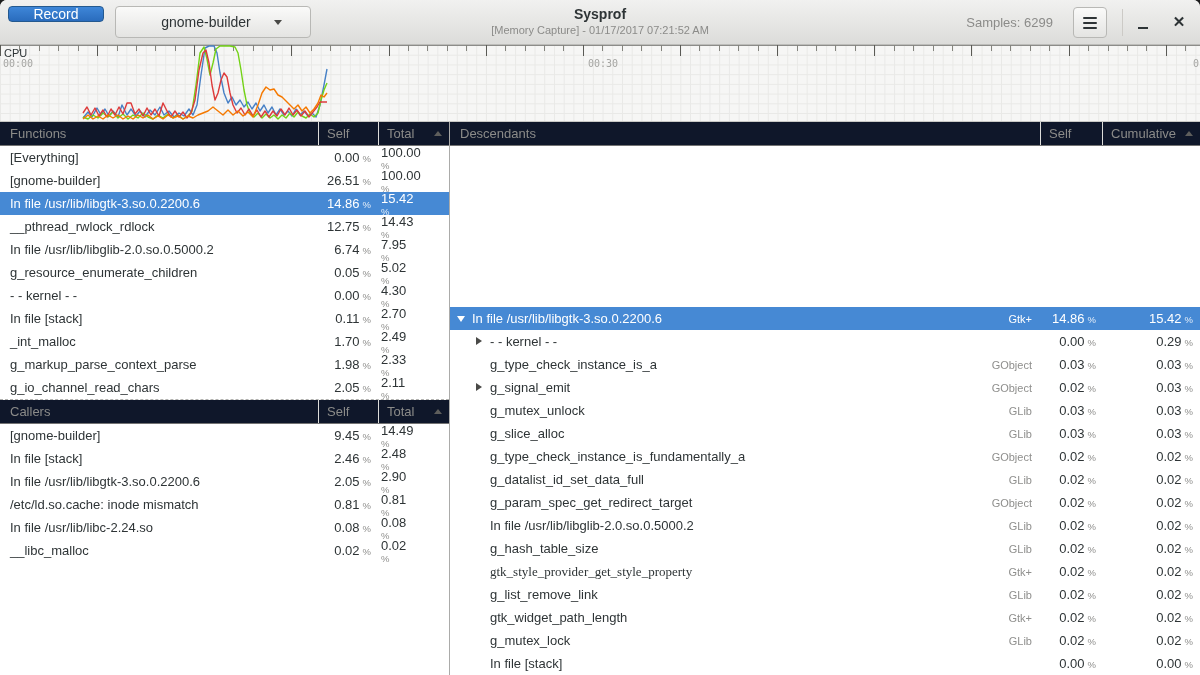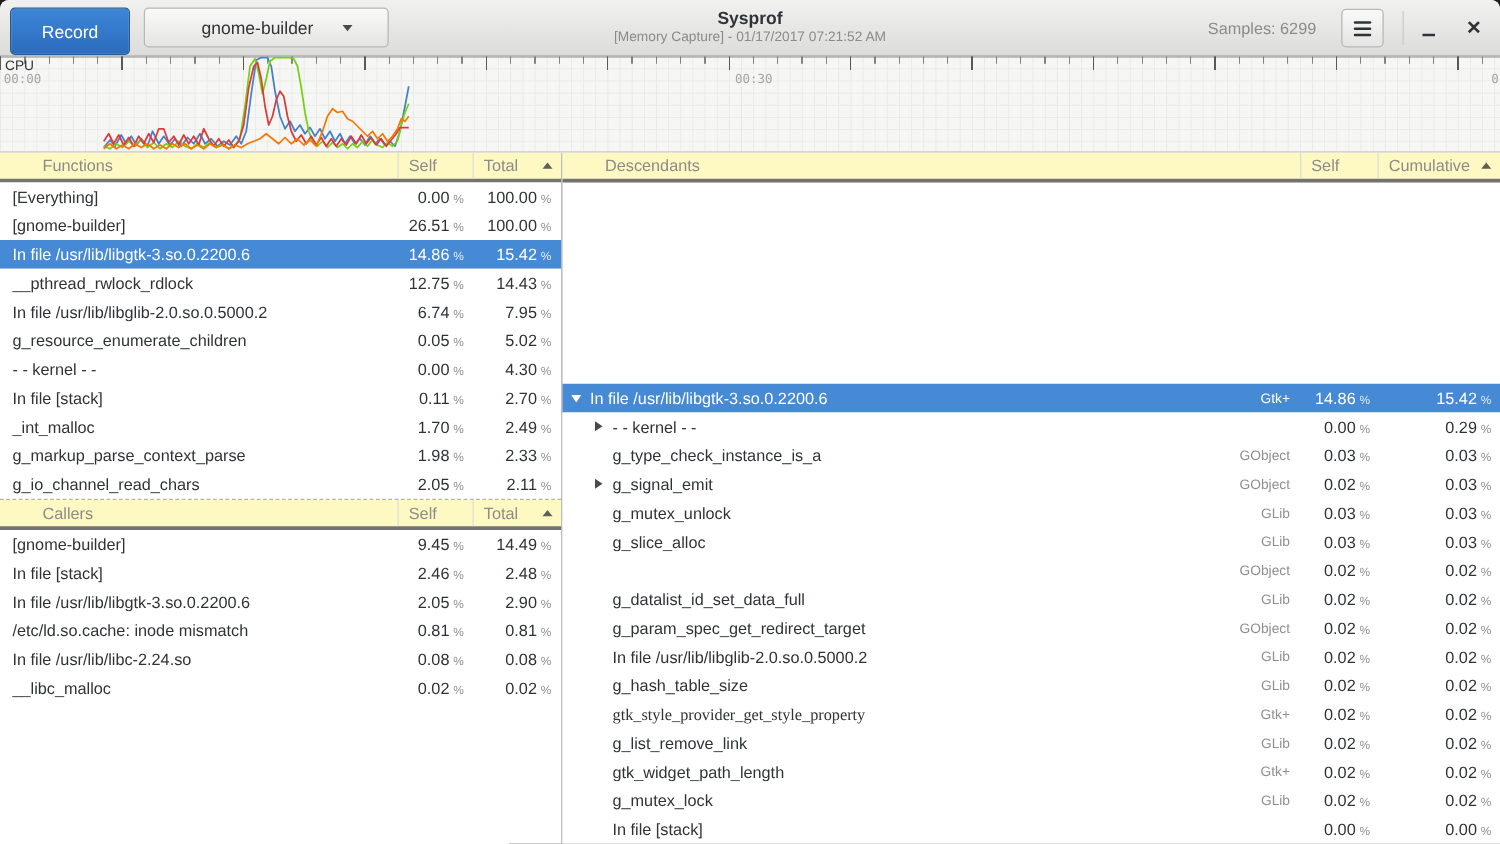--- a/index.html
+++ b/index.html
@@ -15,21 +15,21 @@
     background:linear-gradient(#f1f1f0,#dcdcda);
     border-bottom:1px solid #bcbcb9;
   }
   .btn{
     border-radius:4px;border:1px solid #b8b8b5;
     background:linear-gradient(#fafaf9,#e4e4e2);
     display:flex;align-items:center;justify-content:center;
     font-size:14px;color:#2e3436;
   }
   .record-btn{
-    position:absolute;left:8px;top:6px;width:96px;height:38px;
+    position:absolute;left:8px;top:6px;width:96px;height:16px;
     background:linear-gradient(#3e86d8,#2a6cbd);border:1px solid #24598f;
     color:#fff;
     justify-content:center;
   }
   .proc-btn{position:absolute;left:115px;top:6px;width:196px;height:32px;padding:0 28px;}
   .proc-btn .lbl{flex:1;text-align:center;}
   .caret-down{
     width:0;height:0;border-left:4.5px solid transparent;border-right:4.5px solid transparent;
     border-top:5px solid #4a4a47;margin-left:6px;
   }
@@ -62,37 +62,37 @@
   .cpu-label{position:absolute;left:4px;top:2px;font-size:11px;color:#2e3436;z-index:3;}
   .time-label{position:absolute;top:13px;font-size:10px;color:#a5a5a2;font-family:"DejaVu Sans Mono",monospace;z-index:3;white-space:nowrap;}
   .graph svg{position:absolute;left:0;bottom:0;width:1200px;height:76px;z-index:2;}
   
   .content{display:flex;height:553px;background:#fff;}
   .left-pane{width:449px;display:flex;flex-direction:column;}
   .paned-handle{width:1px;background:#ababa9;}
   .right-pane{flex:1;display:flex;flex-direction:column;justify-content:space-between;}
   .section-sep{border-top:1px dashed #b2b2af;height:0;}
   
-  .thead{display:flex;height:24px;align-items:stretch;background:#fef9c3;border-bottom:3px solid #737373;color:#8b8b89;font-size:13px;padding-left:24px;}
+  .thead{display:flex;height:24px;align-items:stretch;background:#0f172a;border-bottom:1px solid #737373;color:#8b8b89;font-size:13px;}
   .thead .hc{display:flex;align-items:center;}
   .hc-name{flex:1;padding-left:10px;}
   .hc-num{border-left:1px solid #dcdcda;padding-left:8px;}
   .hc-self{width:60px;}
   .hc-total{width:71px;}
   .hc-self-d{width:62px;}
   .hc-cum{width:98px;}
   .sort-up{width:0;height:0;border-left:4px solid transparent;border-right:4px solid transparent;
     border-bottom:5px solid #5e5e5c;margin-left:auto;margin-right:7px;}
   
   .trow{display:flex;height:23px;align-items:center;font-size:13px;color:#2e3436;background:#fff;}
   .trow.selected{background:#4689d4;color:#fff;}
   .c-name{flex:1;padding-left:10px;white-space:nowrap;overflow:hidden;}
   .c-num{display:flex;justify-content:flex-end;align-items:baseline;white-space:nowrap;}
   .c-self{width:60px;padding-right:7px;}
-  .c-total{width:71px;padding-right:8px;}
+  .c-total{width:71px;padding-right:8px;flex-direction:column;}
   .c-self-d{width:62px;padding-right:6px;}
   .c-cum{width:98px;padding-right:7px;}
   .pct{font-size:9.5px;color:#8f8f8d;margin-left:3px;}
   .trow.selected .pct{color:rgba(255,255,255,.85);}
   
   .tree-name{flex:1;display:flex;align-items:center;white-space:nowrap;overflow:hidden;}
   .expander{width:9px;height:9px;display:inline-block;flex:none;position:relative;}
   .expander.collapsed::after{content:"";position:absolute;left:1px;top:0;
     border-top:4.5px solid transparent;border-bottom:4.5px solid transparent;border-left:6px solid #4a4a47;}
   .expander.expanded::after{content:"";position:absolute;left:0;top:2px;
@@ -466,20 +466,21 @@
               <span class="pct">%</span>
             </div>
             <div class="c-num c-cum">
               <span>0.03</span>
               <span class="pct">%</span>
             </div>
           </div>
           <div class="trow">
             <div class="tree-name" style="padding-left: 25px;">
               <span class="expander " style="margin-right: 6px;"></span>
+              <span>g_type_check_instance_is_fundamentally_a</span>
             </div>
             <span class="tag">GObject</span>
             <div class="c-num c-self-d">
               <span>0.02</span>
               <span class="pct">%</span>
             </div>
             <div class="c-num c-cum">
               <span>0.02</span>
               <span class="pct">%</span>
             </div>

